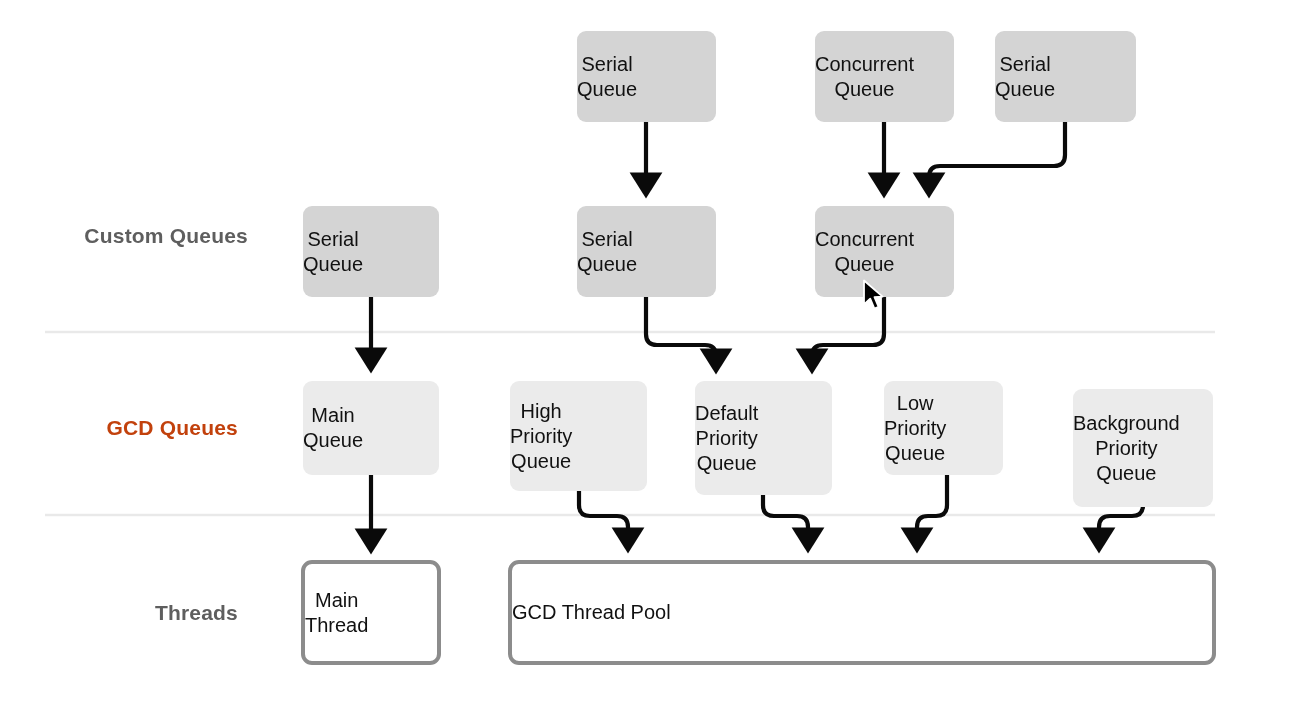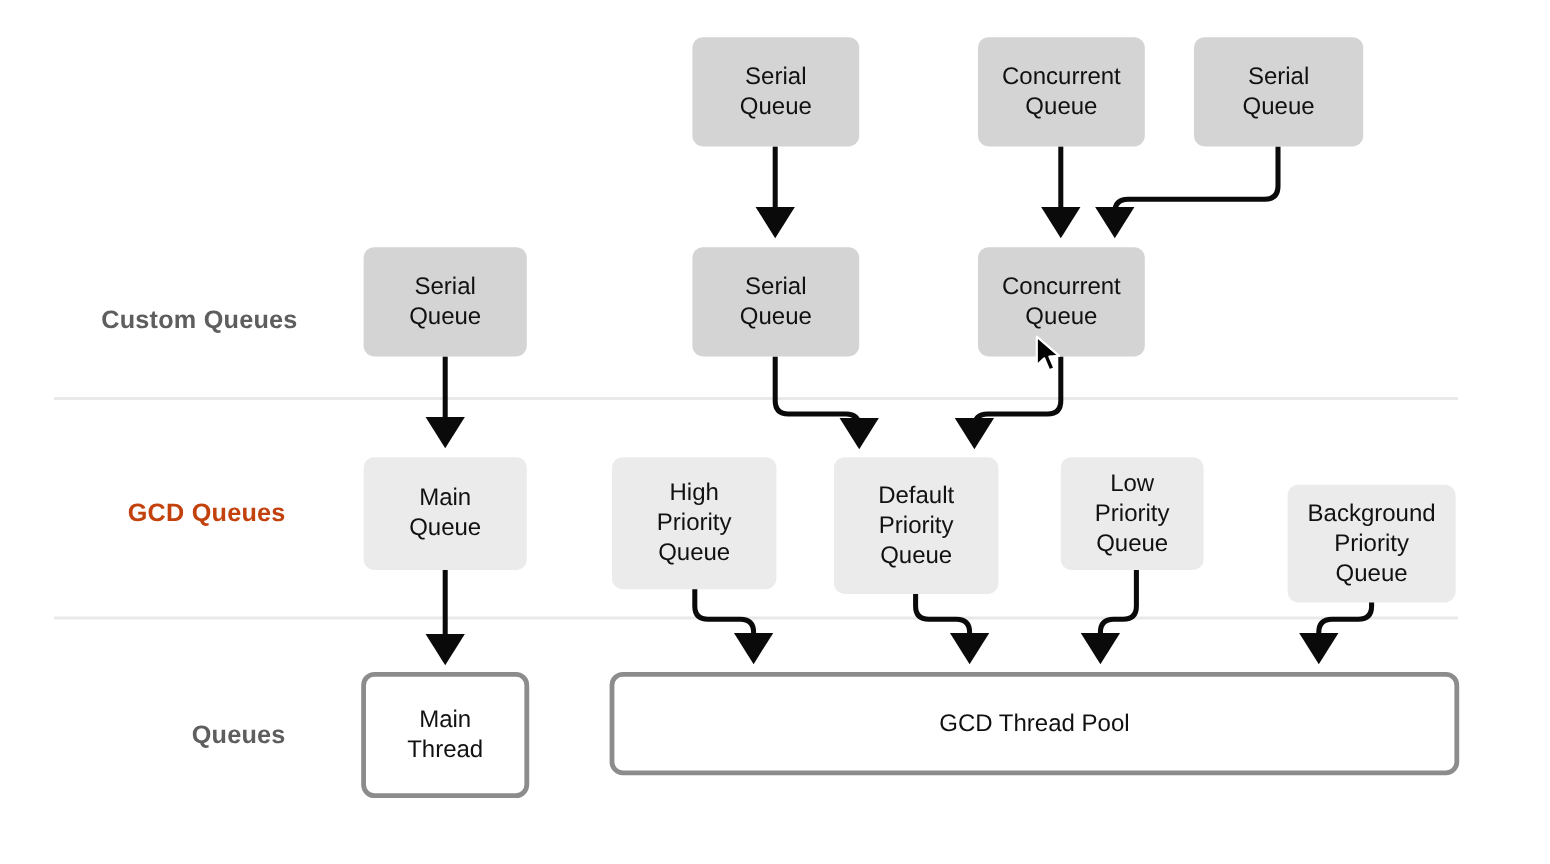--- a/index.html
+++ b/index.html
@@ -28,21 +28,21 @@
     font-size: 21px;
     color: #5e5e5e;
     letter-spacing: 0.2px;
     text-align: right;
     white-space: nowrap;
   }
   .node {
     position: absolute;
     display: flex;
     align-items: center;
-    justify-content: center;
+    justify-content: flex-start;
     text-align: center;
     box-sizing: border-box;
     font-size: 20px;
     line-height: 25px;
     color: #111111;
   }
   .node-custom {
     background: #d4d4d4;
     border-radius: 9px;
   }
@@ -88,23 +88,23 @@
         <path d="M 884,297 L 884,334 Q 884,345 873,345 L 823,345 Q 812,345 812,356 L 812,361" fill="none" stroke="#0a0a0a" stroke-width="4.2" stroke-linecap="butt" marker-end="url(#arrowhead)"></path>
         <path d="M 371,475 L 371,541" fill="none" stroke="#0a0a0a" stroke-width="4.2" stroke-linecap="butt" marker-end="url(#arrowhead)"></path>
         <path d="M 579,475 L 579,505 Q 579,516 590,516 L 617,516 Q 628,516 628,527 L 628,540" fill="none" stroke="#0a0a0a" stroke-width="4.2" stroke-linecap="butt" marker-end="url(#arrowhead)"></path>
         <path d="M 763,475 L 763,505 Q 763,516 774,516 L 797,516 Q 808,516 808,527 L 808,540" fill="none" stroke="#0a0a0a" stroke-width="4.2" stroke-linecap="butt" marker-end="url(#arrowhead)"></path>
         <path d="M 947,475 L 947,505 Q 947,516 936,516 L 928,516 Q 917,516 917,527 L 917,540" fill="none" stroke="#0a0a0a" stroke-width="4.2" stroke-linecap="butt" marker-end="url(#arrowhead)"></path>
         <path d="M 1143,475 L 1143,505 Q 1143,516 1132,516 L 1110,516 Q 1099,516 1099,527 L 1099,540" fill="none" stroke="#0a0a0a" stroke-width="4.2" stroke-linecap="butt" marker-end="url(#arrowhead)"></path>
       </g>
   </svg>
 
   <div id="row-label-layer">
-      <div class="row-label" style="left: 46px; top: 255px; width: 202px; color: rgb(94, 94, 94);">Custom Queues</div>
+      <div class="row-label" style="left: 46px; top: 224px; width: 202px; color: rgb(94, 94, 94);">Custom Queues</div>
       <div class="row-label" style="left: 46px; top: 416px; width: 192px; color: #c2410c;">GCD Queues</div>
-      <div class="row-label" style="left: 46px; top: 601px; width: 192px; color: rgb(94, 94, 94);">Queues</div>
+      <div class="row-label" style="left: 46px; top: 601px; width: 192px; color: rgb(94, 94, 94);">Threads</div>
     </div>
   <div id="node-layer">
       <div class="node node-custom" style="left: 577px; top: 31px; width: 139px; height: 91px;">
         <span class="node-label">Serial
 Queue</span>
       </div>
       <div class="node node-custom" style="left: 815px; top: 31px; width: 139px; height: 91px;">
         <span class="node-label">Concurrent
 Queue</span>
       </div>
@@ -136,30 +136,30 @@
       <div class="node node-gcd" style="left: 695px; top: 381px; width: 137px; height: 114px;">
         <span class="node-label">Default
 Priority
 Queue</span>
       </div>
       <div class="node node-gcd" style="left: 884px; top: 381px; width: 119px; height: 94px;">
         <span class="node-label">Low
 Priority
 Queue</span>
       </div>
-      <div class="node node-gcd" style="left: 1073px; top: 404px; width: 140px; height: 98px;">
+      <div class="node node-gcd" style="left: 1073px; top: 389px; width: 140px; height: 118px;">
         <span class="node-label">Background
 Priority
 Queue</span>
       </div>
       <div class="node node-thread" style="left: 301px; top: 560px; width: 140px; height: 105px;">
         <span class="node-label">Main
 Thread</span>
       </div>
-      <div class="node node-thread" style="left: 508px; top: 560px; width: 708px; height: 86px;">
+      <div class="node node-thread" style="left: 508px; top: 560px; width: 708px; height: 105px;">
         <span class="node-label">GCD Thread Pool</span>
       </div>
     </div>
 
   <svg class="cursor-layer" id="cursor-layer" width="26" height="34" viewBox="0 0 26 34" xmlns="http://www.w3.org/2000/svg" style="left: 862px; top: 279px;">
     <path d="M 2,1.5 L 2,25.5 L 8.2,19.6 L 12.4,29.6 L 16.6,27.8 L 12.5,18.1 L 20.6,17.6 Z" fill="#000000" stroke="#ffffff" stroke-width="1.8" stroke-linejoin="round"></path>
   </svg>
 
 </div>
 

